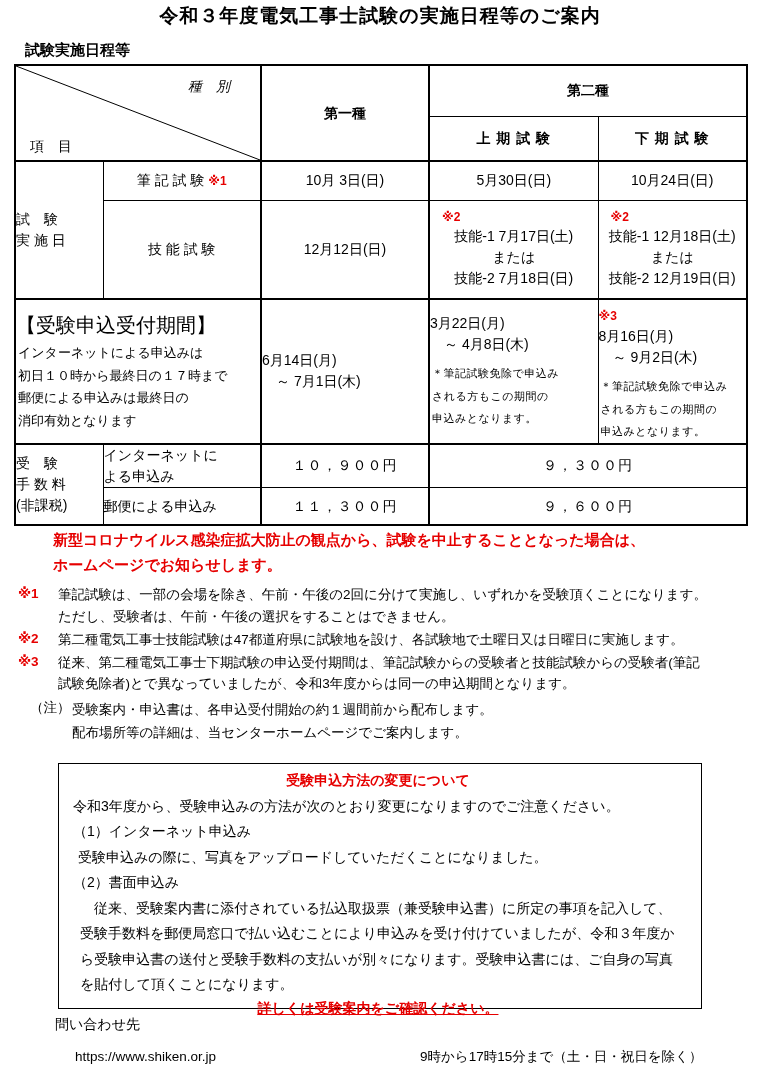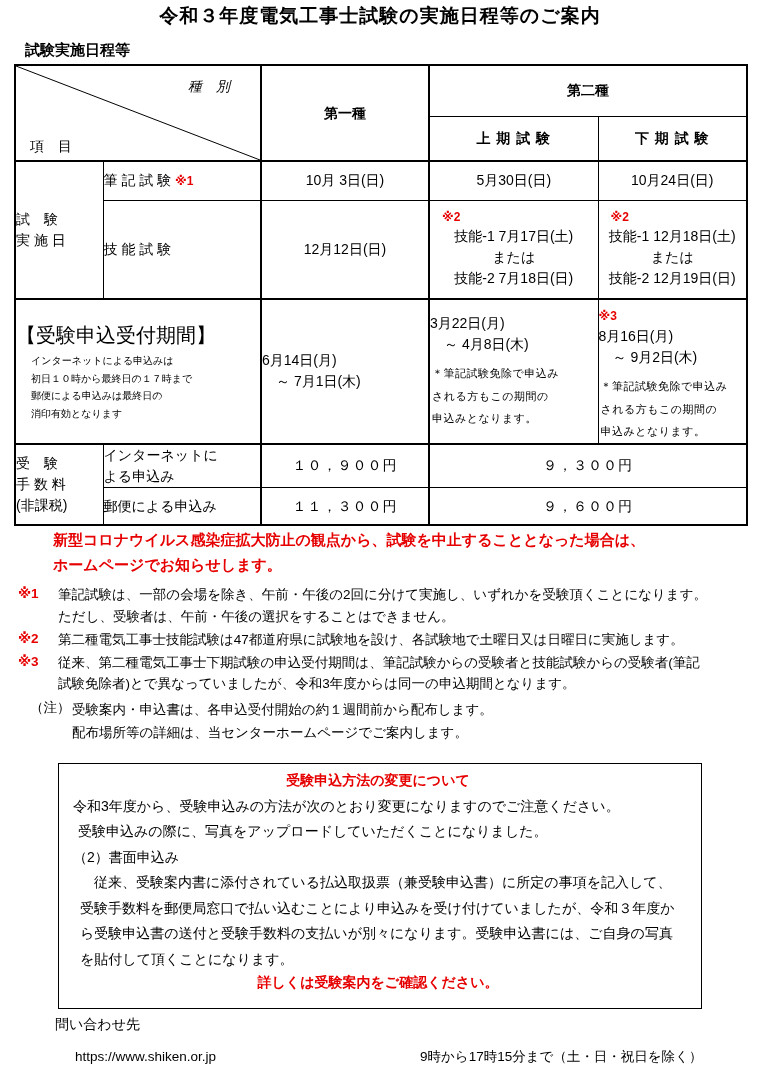--- a/index.html
+++ b/index.html
@@ -22,27 +22,27 @@
   .br2{border-right-width:2px !important;}
   .bb2{border-bottom-width:2px !important;}
   td.headcell{text-align:center;font-weight:bold;font-size:16px;}
   td.subhead{text-align:center;font-weight:bold;font-size:15px;letter-spacing:1px;}
   td.corner{position:relative;}
   .corner-svg{position:absolute;left:0;top:0;width:100%;height:100%;display:block;}
   .corner-type{position:absolute;top:10px;right:30px;font-size:14px;font-style:italic;}
   .corner-item{position:absolute;bottom:3px;left:14px;font-size:14px;}
   td.group-label{text-align:left;padding-left:11px;font-size:15px;line-height:3.3;}
   td.fee-label{text-align:left;padding-left:6px;font-size:13.5px;line-height:1.6;}
-  td.rowlabel{text-align:left;padding-left:15px;font-size:14px;}
+  td.rowlabel{text-align:center;padding-left:15px;font-size:14px;}
   td.datecell{text-align:center;font-size:14px;}
   td.skillcell{vertical-align:top;text-align:center;font-size:13.5px;line-height:1.9;padding-top:6px;}
   .skill-mark{display:block;text-align:left;padding-left:12px;font-size:12px;font-weight:bold;line-height:1.3;}
   td.applylabel{vertical-align:top;text-align:left;padding:8px 4px 0 7px;font-size:13.5px;}
   .apply-title{font-size:20px;margin-bottom:2px;}
-  .apply-body{font-size:10px;line-height:1.75;padding-left:15px;}
+  .apply-body{font-size:13px;line-height:1.75;padding-left:2px;}
   td.applycell{vertical-align:top;text-align:left;padding:30px 2px 0 12px;font-size:14px;line-height:1.7;}
   td.applycell.hasmark{padding-top:7px;}
   .apply-mark{font-size:12px;font-weight:bold;line-height:1.6;display:block;}
   .apply-note{font-size:11px;line-height:2.05;margin-top:7px;padding-left:2px;letter-spacing:0.5px;}
   td.sublabel{text-align:left;padding-left:8px;font-size:13.5px;line-height:1.35;}
   td.price{text-align:center;font-size:15px;letter-spacing:1px;}
   
   .covid{position:absolute;left:53px;top:528px;font-size:15px;font-weight:bold;line-height:1.65;}
   
   .notes{position:absolute;left:18px;top:584px;width:730px;}
@@ -54,21 +54,21 @@
   .remark-mark{flex:0 0 42px;font-size:13.5px;}
   .remark-text{flex:1;font-size:13.5px;line-height:1.68;}
   
   .change-box{position:absolute;left:58px;top:763px;width:644px;height:246px;
     border:1px solid #000;box-sizing:border-box;padding:8px 18px 6px 14px;
     font-size:14px;display:flex;flex-direction:column;}
   .box-title{text-align:center;font-weight:bold;font-size:14px;margin-bottom:4px;}
   .box-line{line-height:1.82;}
   .ind1{margin-left:5px;line-height:1.82;}
   .ind2{margin-left:7px;text-indent:14px;line-height:1.82;}
-  .box-footer{text-align:center;font-weight:bold;font-size:14px;margin-top:2px;}
+  .box-footer{text-align:center;font-weight:bold;font-size:14px;margin-top:2px;text-decoration:underline;}
   
   .contact{position:absolute;left:55px;top:1016px;width:680px;font-size:13.5px;}
   .contact-heading{font-weight:normal;font-size:14px;margin-bottom:12px;}
   .contact-row{display:flex;margin-left:20px;line-height:1.6;}
   .contact-left{flex:0 0 345px;}
   .contact-org{font-weight:bold;font-size:14px;}
 </style>
 </head>
 <body>
 
@@ -192,20 +192,21 @@
 
   <div class="remark">
     <span class="remark-mark">（注）</span>
     <div class="remark-text pl">受験案内・申込書は、各申込受付開始の約１週間前から配布します。
 配布場所等の詳細は、当センターホームページでご案内します。</div>
   </div>
 
   <div class="change-box">
     <div class="box-title red">受験申込方法の変更について</div>
     <div class="box-line">令和3年度から、受験申込みの方法が次のとおり変更になりますのでご注意ください。</div>
+    <div class="box-line">（1）インターネット申込み</div>
     <div class="ind1">受験申込みの際に、写真をアップロードしていただくことになりました。</div>
     <div class="box-line">（2）書面申込み</div>
     <div class="ind2">従来、受験案内書に添付されている払込取扱票（兼受験申込書）に所定の事項を記入して、受験手数料を郵便局窓口で払い込むことにより申込みを受け付けていましたが、令和３年度から受験申込書の送付と受験手数料の支払いが別々になります。受験申込書には、ご自身の写真を貼付して頂くことになります。</div>
     <div class="box-footer red">詳しくは受験案内をご確認ください。</div>
   </div>
 
   <div class="contact">
     <div class="contact-heading">問い合わせ先</div>
     <div class="contact-row">
       <span class="contact-left">https://www.shiken.or.jp</span>

